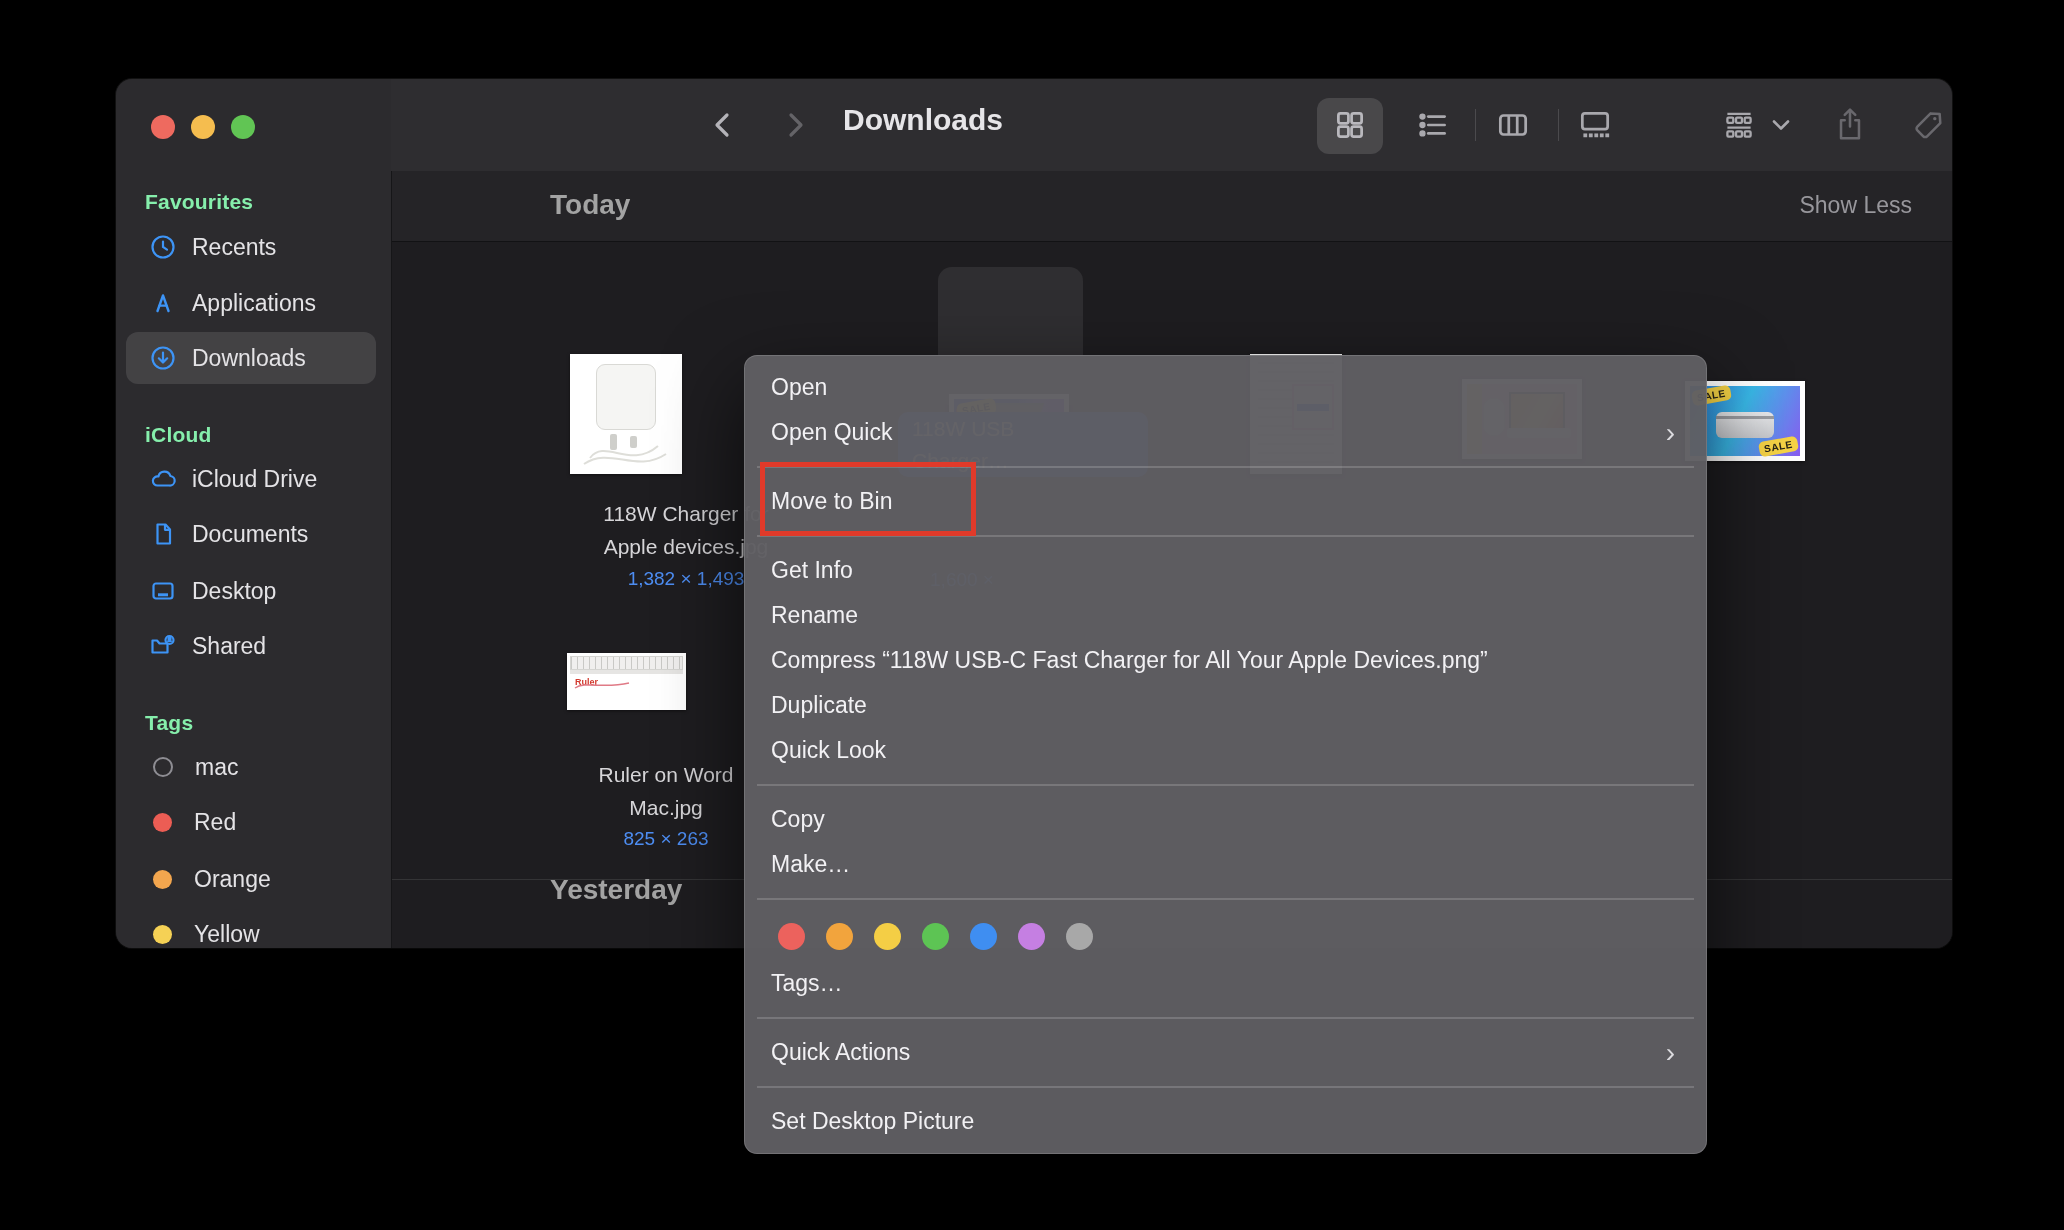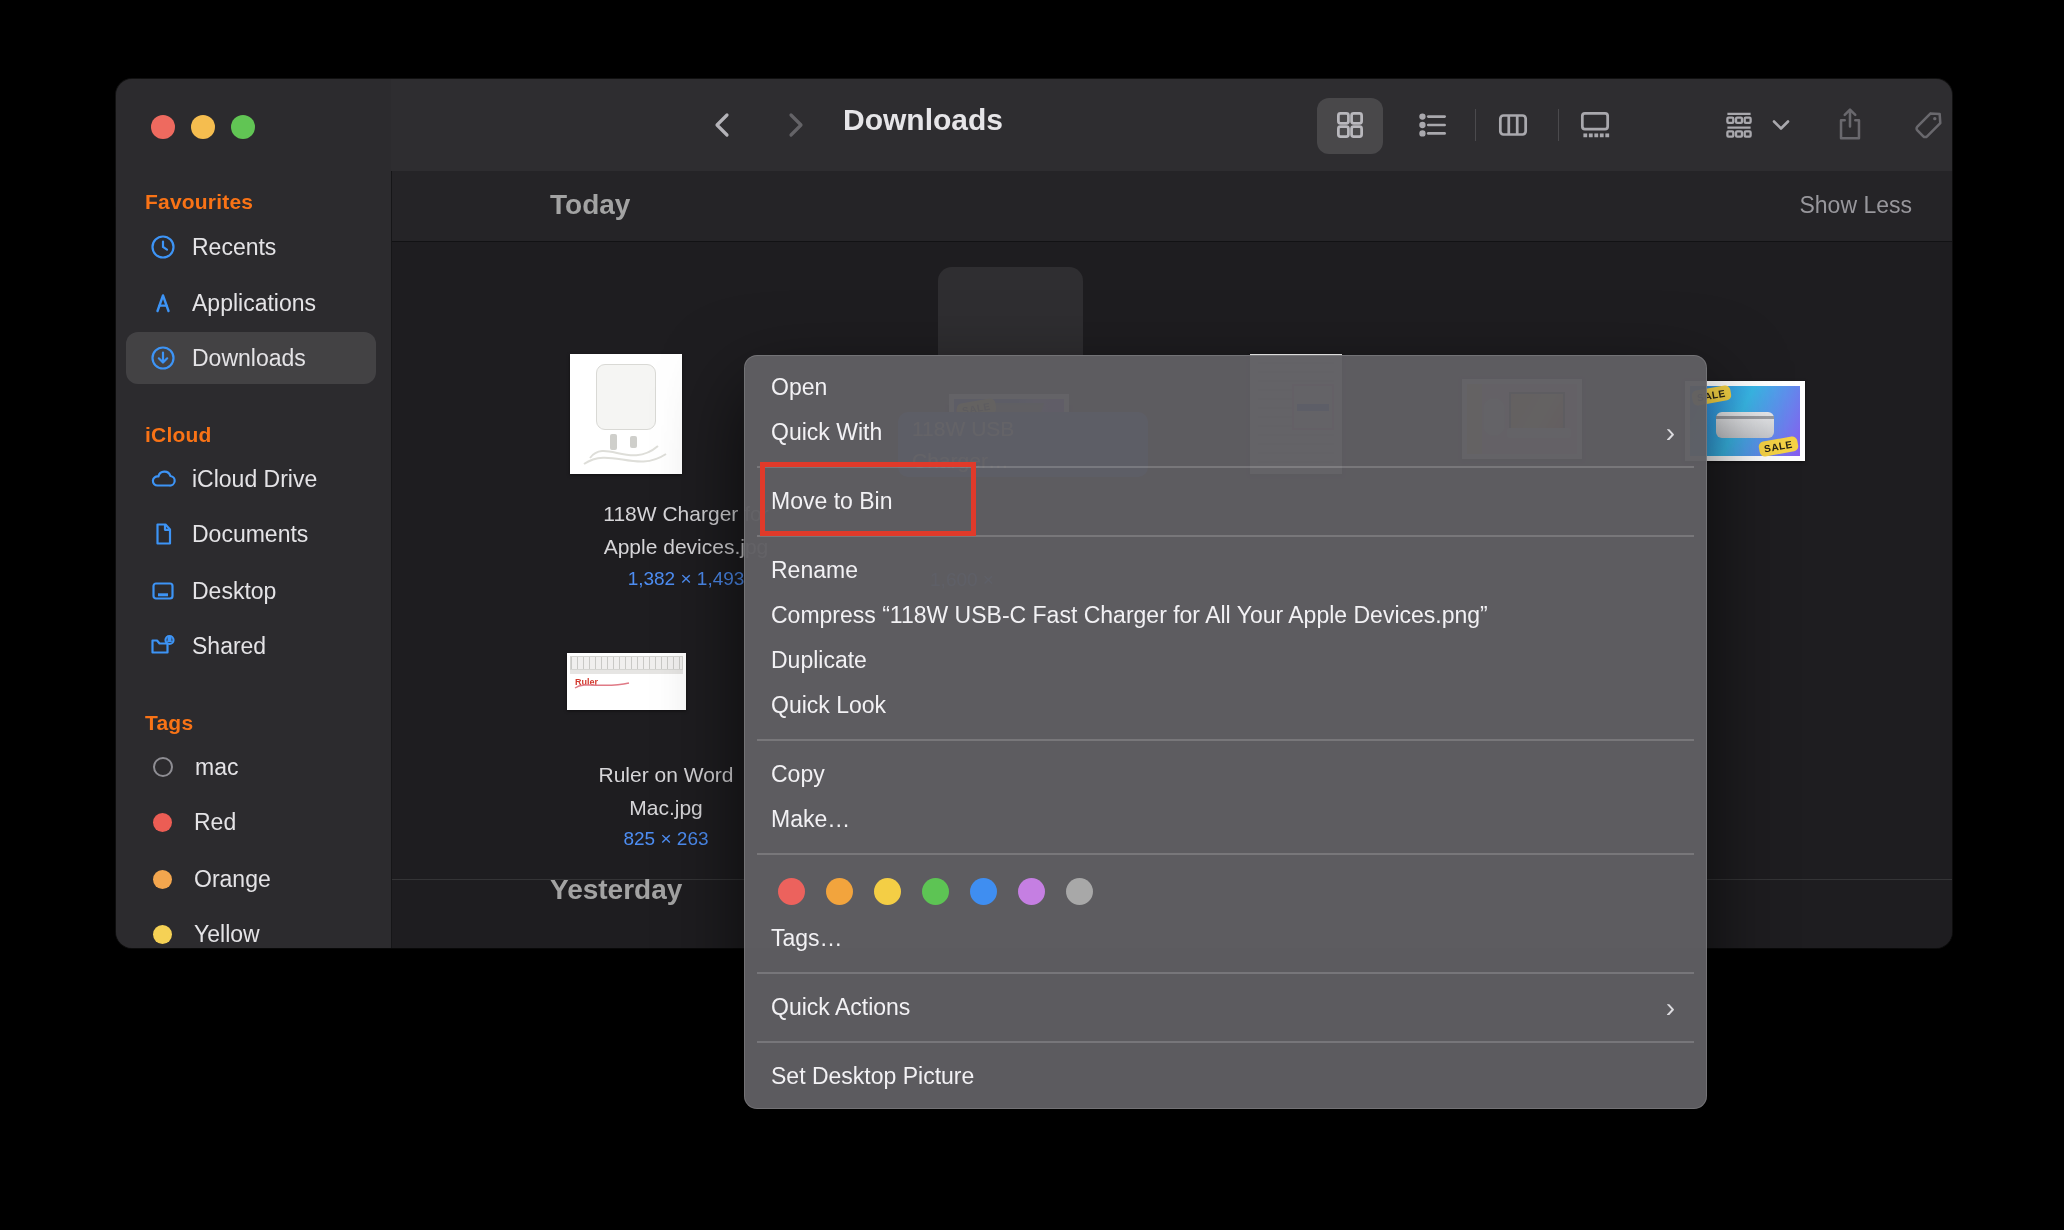--- a/index.html
+++ b/index.html
@@ -6,21 +6,21 @@
   #canvas{position:relative;width:2064px;height:1230px;background:#000;overflow:hidden;
           font-family:"Liberation Sans",sans-serif;-webkit-font-smoothing:antialiased;}
 
   
   #window{position:absolute;left:116px;top:79px;width:1836px;height:869px;border-radius:16px;
           background:#1e1d20;overflow:hidden;box-shadow:0 45px 110px rgba(0,0,0,.75),0 0 0 1px rgba(255,255,255,.08);z-index:1;}
 
   
   #sidebar{position:absolute;left:0;top:0;width:275px;height:100%;background:#2c2b2e;border-right:1px solid #161618;}
   .traffic{position:absolute;top:36px;width:24px;height:24px;border-radius:50%;}
-  .sb-header{position:absolute;left:29px;font-size:21px;font-weight:700;color:#f97316;letter-spacing:.2px;}
+  .sb-header{position:absolute;left:29px;font-size:21px;font-weight:700;color:#86efac;letter-spacing:.2px;}
   .sb-item{position:absolute;left:10px;width:250px;height:52px;display:flex;align-items:center;border-radius:12px;}
   .sb-item.selected{background:rgba(255,255,255,.11);}
   .sb-icon{width:30px;height:30px;margin-left:22px;color:#3d94f6;flex:0 0 auto;}
   .sb-label{margin-left:14px;font-size:23px;color:#e4e3e6;white-space:nowrap;}
   .tag-dot-sb{width:19px;height:19px;border-radius:50%;margin-left:27px;flex:0 0 auto;}
   .tag-dot-sb.hollow{background:transparent;border:2.5px solid #8e8d93;width:16px;height:16px;}
 
   
   #toolbar{position:absolute;left:275px;top:0;right:0;height:92px;background:#2e2d30;border-bottom:1px solid #151517;}
   .nav-arrow{position:absolute;top:24px;width:30px;height:44px;color:#b4b3b8;}
@@ -334,24 +334,25 @@
       <div class="fdims" style="left:194px;top:657px;width:160px">825 × 263</div>
 
       <div id="row-divider"></div>
       <span id="yesterday-label" class="group-header">Yesterday</span>
 
     </div>
   </div>
 
   <div id="menu">
     <div class="mi"><span>Open</span></div>
-    <div class="mi"><span>Quick With</span><span class="sub-chevron">›</span></div>
+    <div class="mi"><span>Open Quick</span><span class="sub-chevron">›</span></div>
     <div class="msep"></div>
     <div class="mi"><span>Move to Bin</span></div>
     <div class="msep"></div>
+    <div class="mi"><span>Get Info</span></div>
     <div class="mi"><span>Rename</span></div>
     <div class="mi"><span>Compress “118W USB-C Fast Charger for All Your Apple Devices.png”</span></div>
     <div class="mi"><span>Duplicate</span></div>
     <div class="mi"><span>Quick Look</span></div>
     <div class="msep"></div>
     <div class="mi"><span>Copy</span></div>
     <div class="mi"><span>Make…</span></div>
     <div class="msep"></div>
     <div id="dots-row">
       <span class="menu-dot" style="background-color: rgb(236, 98, 93);"></span>

